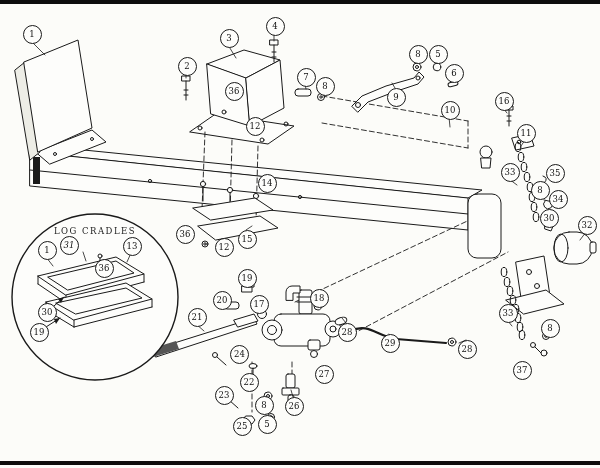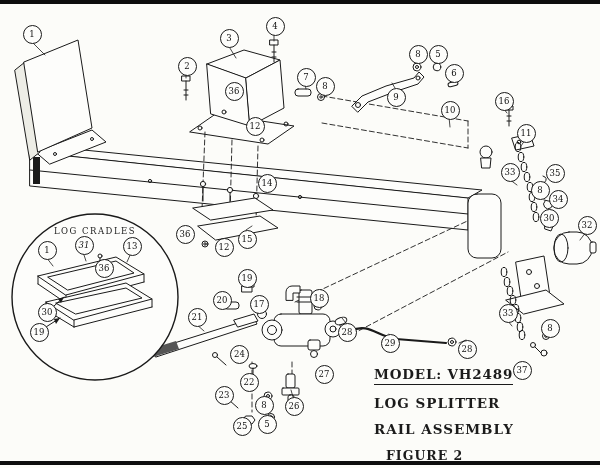--- a/index.html
+++ b/index.html
@@ -294,26 +294,20 @@
       <div class="callout" style="left: 466px; top: 348px;">28</div>
       <div class="callout" style="left: 323px; top: 357px; margin-top: 8px;">27</div>
       <div class="callout" style="left: 214px; top: 353px; margin-left: 16px;">24</div>
       <div class="callout" style="left: 248px; top: 381px;">22</div>
       <div class="callout" style="left: 223px; top: 394px;">23</div>
       <div class="callout" style="left: 263px; top: 404px;">8</div>
       <div class="callout" style="left: 293px; top: 405px;">26</div>
       <div class="callout" style="left: 241px; top: 425px;">25</div>
       <div class="callout" style="left: 266px; top: 423px;">5</div>
       <div class="callout" style="left: 46px; top: 249px;">1</div>
-      <div class="callout" style="left: 83px; top: 244px; font-style: italic;">31</div>
+      <div class="callout" style="left: 68px; top: 244px; font-style: italic;">31</div>
       <div class="callout" style="left: 131px; top: 245px;">13</div>
       <div class="callout" style="left: 103px; top: 267px;">36</div>
       <div class="callout" style="left: 46px; top: 311px;">30</div>
       <div class="callout" style="left: 38px; top: 331px;">19</div>
     </div>
 
-  <div class="figure-text">
-    <div class="model">MODEL: VH2489</div>
-    <div class="line">LOG SPLITTER</div>
-    <div class="line">RAIL ASSEMBLY</div>
-    <div class="caption">FIGURE 2</div>
-  </div>
 </div>
 
 </body></html>

